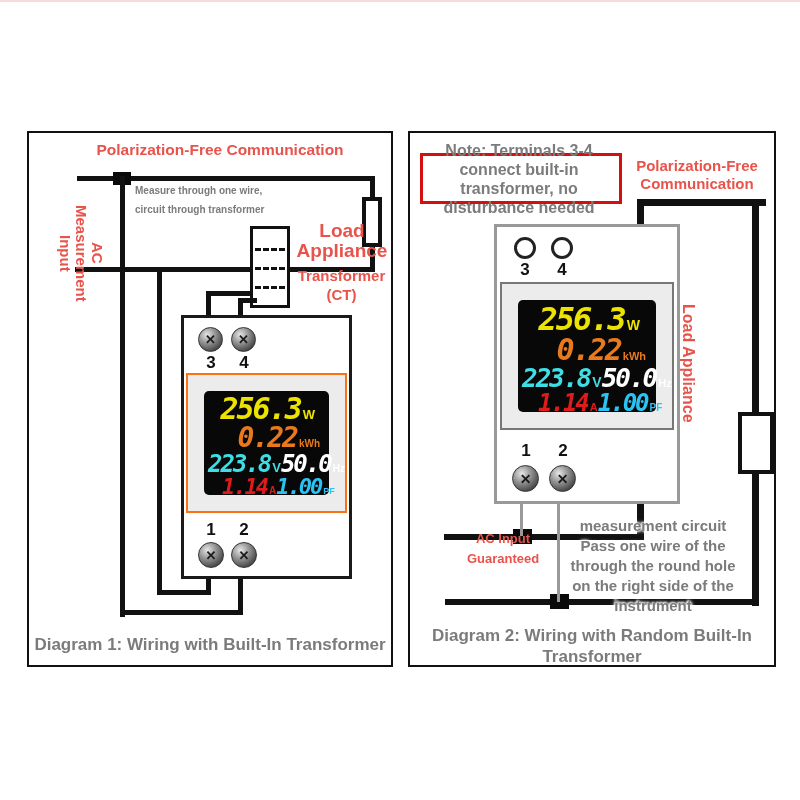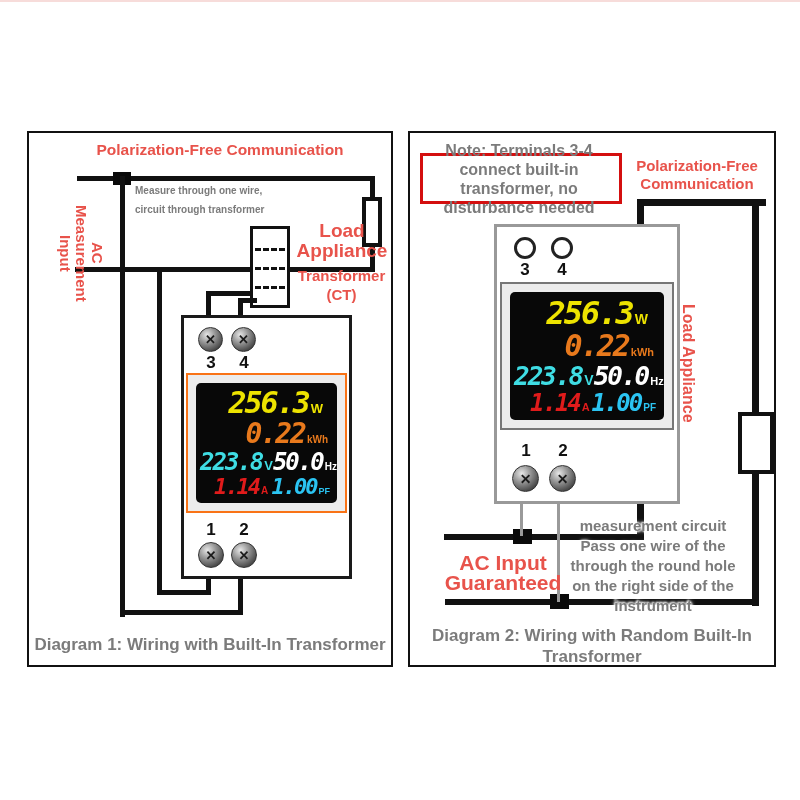--- a/index.html
+++ b/index.html
@@ -22,21 +22,21 @@
   .ctdash{position:absolute;left:2px;right:2px;border-top:3px dashed #111;}
   .meter{position:absolute;background:#fff;box-sizing:border-box;}
   .m-dark{border:3px solid #1a1a1a;}
   .m-gray{border:3px solid #999;}
   .screw{position:absolute;border-radius:50%;
     background:radial-gradient(circle at 35% 30%, #e8e8e8 0%, #9a9a9a 35%, #4a4a4a 75%, #222 100%);
     border:1px solid #333;display:flex;align-items:center;justify-content:center;
     color:#1a1a1a;font-weight:bold;box-sizing:border-box;}
   .hole{position:absolute;border-radius:50%;background:#fff;border:3px solid #222;box-sizing:border-box;}
   .tnum{position:absolute;color:#111;font-weight:bold;font-size:17px;width:24px;text-align:center;line-height:17px;}
-  .bezel{position:absolute;background:#ececec;border:2px solid #f97316;box-sizing:border-box;padding:8px;}
+  .bezel{position:absolute;background:#ececec;border:2px solid #f97316;box-sizing:border-box;padding:16px;}
   .screen{width:100%;height:100%;background:#080808;border-radius:5px;box-sizing:border-box;
     display:flex;flex-direction:column;justify-content:space-evenly;padding:3px 4px;}
   .drow{display:flex;align-items:baseline;}
   .seg{font-family:"DejaVu Sans Mono", monospace;font-weight:bold;font-style:italic;letter-spacing:-2px;line-height:1;}
   .unit{font-family:"Liberation Sans", sans-serif;font-weight:bold;font-style:normal;letter-spacing:0;margin-left:2px;}
   .c-w{color:#ede300;} .c-kwh{color:#e8791c;} .c-v{color:#3fdde4;}
   .c-hz{color:#ffffff;} .c-a{color:#e01b1b;} .c-pf{color:#2bc4f2;}
   .halo{text-shadow:0 0 3px #fff,0 0 5px #fff,1px 1px 2px #fff,-1px -1px 2px #fff;}
   .topline{position:absolute;top:0;left:0;right:0;height:2px;background:#f7dcda;}
 </style>
@@ -191,21 +191,21 @@
     <div class="screw" style="left:15px;top:238px;width:27px;height:27px;font-size:14px;">
       <span>✕</span>
       </div>
     <div class="screw" style="left:52px;top:238px;width:27px;height:27px;font-size:14px;">
       <span>✕</span>
       </div>
   </div>
 
   <div class="abs redtxt vtext center" style="left:268px;top:150px;height:160px;font-size:16px;line-height:20px;">Load Appliance</div>
 
-  <div class="abs redtxt center" style="left:27px;width:132px;top:420px;font-size:21px;line-height:20px;">
+  <div class="abs redtxt center" style="left:27px;width:132px;top:396px;font-size:13px;line-height:20px;">
     <div>AC Input</div>
     <div>Guaranteed</div>
   </div>
 
   <div class="abs graytxt center halo" style="left:117px;width:252px;top:383px;font-size:15px;line-height:20px;z-index:5;">
     <div>measurement circuit</div>
     <div>Pass one wire of the</div>
     <div>through the round hole</div>
     <div>on the right side of the</div>
     <div>instrument</div>

